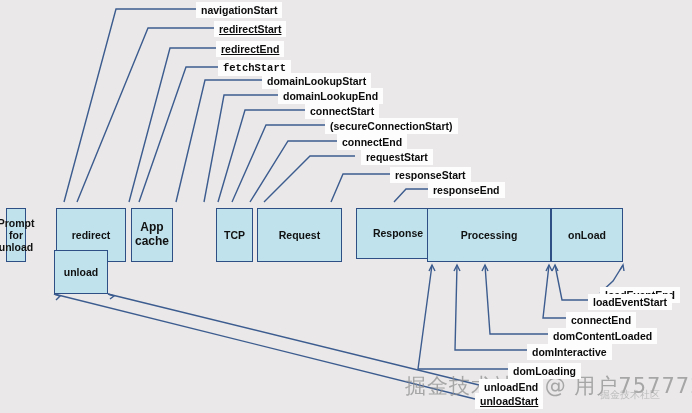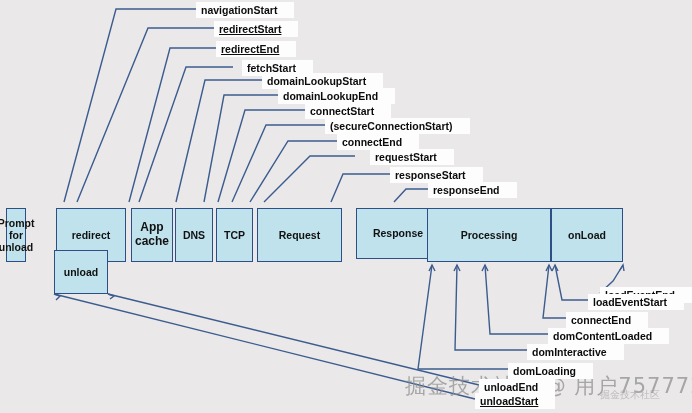--- a/index.html
+++ b/index.html
@@ -40,21 +40,21 @@
   }
   .phase.small { font-size: 12px; }
   
   .evt {
     position: absolute;
     background: #fdfdfd;
     color: #0b0b0b;
     font-size: 10.5px;
     font-weight: bold;
     white-space: nowrap;
-    padding: 1px 17px 1px 5px;
+    padding: 1px 5px 1px 5px;
     line-height: 14px;
     z-index: 6;
   }
   .evt.ul span { text-decoration: underline; }
   
   .watermark {
     position: absolute;
     left: 405px;
     top: 372px;
     font-size: 21px;
@@ -150,23 +150,20 @@
 
   <div class="phase" style="left:54px; top:250px; width:54px;  height:44px; z-index:7;">
     <span>unload</span>
   </div>
 
   <div class="phase small" style="left:131px; top:208px; width:42px; height:54px;">
     <span style="white-space:pre-line;">App
 cache</span>
   </div>
 
-  <div class="phase" style="left:175px; top:208px; width:38px; height:54px;">
-    <span>DNS</span>
-  </div>
 
   <div class="phase" style="left:216px; top:208px; width:37px; height:54px;">
     <span>TCP</span>
   </div>
 
   <div class="phase" style="left:257px; top:208px; width:85px; height:54px;">
     <span>Request</span>
   </div>
 
   <div class="phase" style="left:356px; top:208px; width:84px; height:51px;">
@@ -183,39 +180,39 @@
 
   <div class="evt" style="left:196px; top:2px;">
     <span>navigationStart</span>
   </div>
   <div class="evt ul" style="left:214px; top:21px;">
     <span>redirectStart</span>
   </div>
   <div class="evt ul" style="left:216px; top:41px;">
     <span>redirectEnd</span>
   </div>
-  <div class="evt" style="left:242px; top:60px;">
+  <div class="evt" style="left:218px; top:60px;font-family:Liberation Mono, monospace;">
     <span>fetchStart</span>
   </div>
   <div class="evt" style="left:262px; top:73px;">
     <span>domainLookupStart</span>
   </div>
   <div class="evt" style="left:278px; top:88px;">
     <span>domainLookupEnd</span>
   </div>
   <div class="evt" style="left:305px; top:103px;">
     <span>connectStart</span>
   </div>
   <div class="evt" style="left:325px; top:118px;">
     <span>(secureConnectionStart)</span>
   </div>
   <div class="evt" style="left:337px; top:134px;">
     <span>connectEnd</span>
   </div>
-  <div class="evt" style="left:370px; top:149px;text-align:right;">
+  <div class="evt" style="left:361px; top:149px;text-align:right;">
     <span>requestStart</span>
   </div>
   <div class="evt" style="left:390px; top:167px;">
     <span>responseStart</span>
   </div>
   <div class="evt" style="left:428px; top:182px;">
     <span>responseEnd</span>
   </div>
 
   <div class="evt" style="left:600px; top:287px;">

